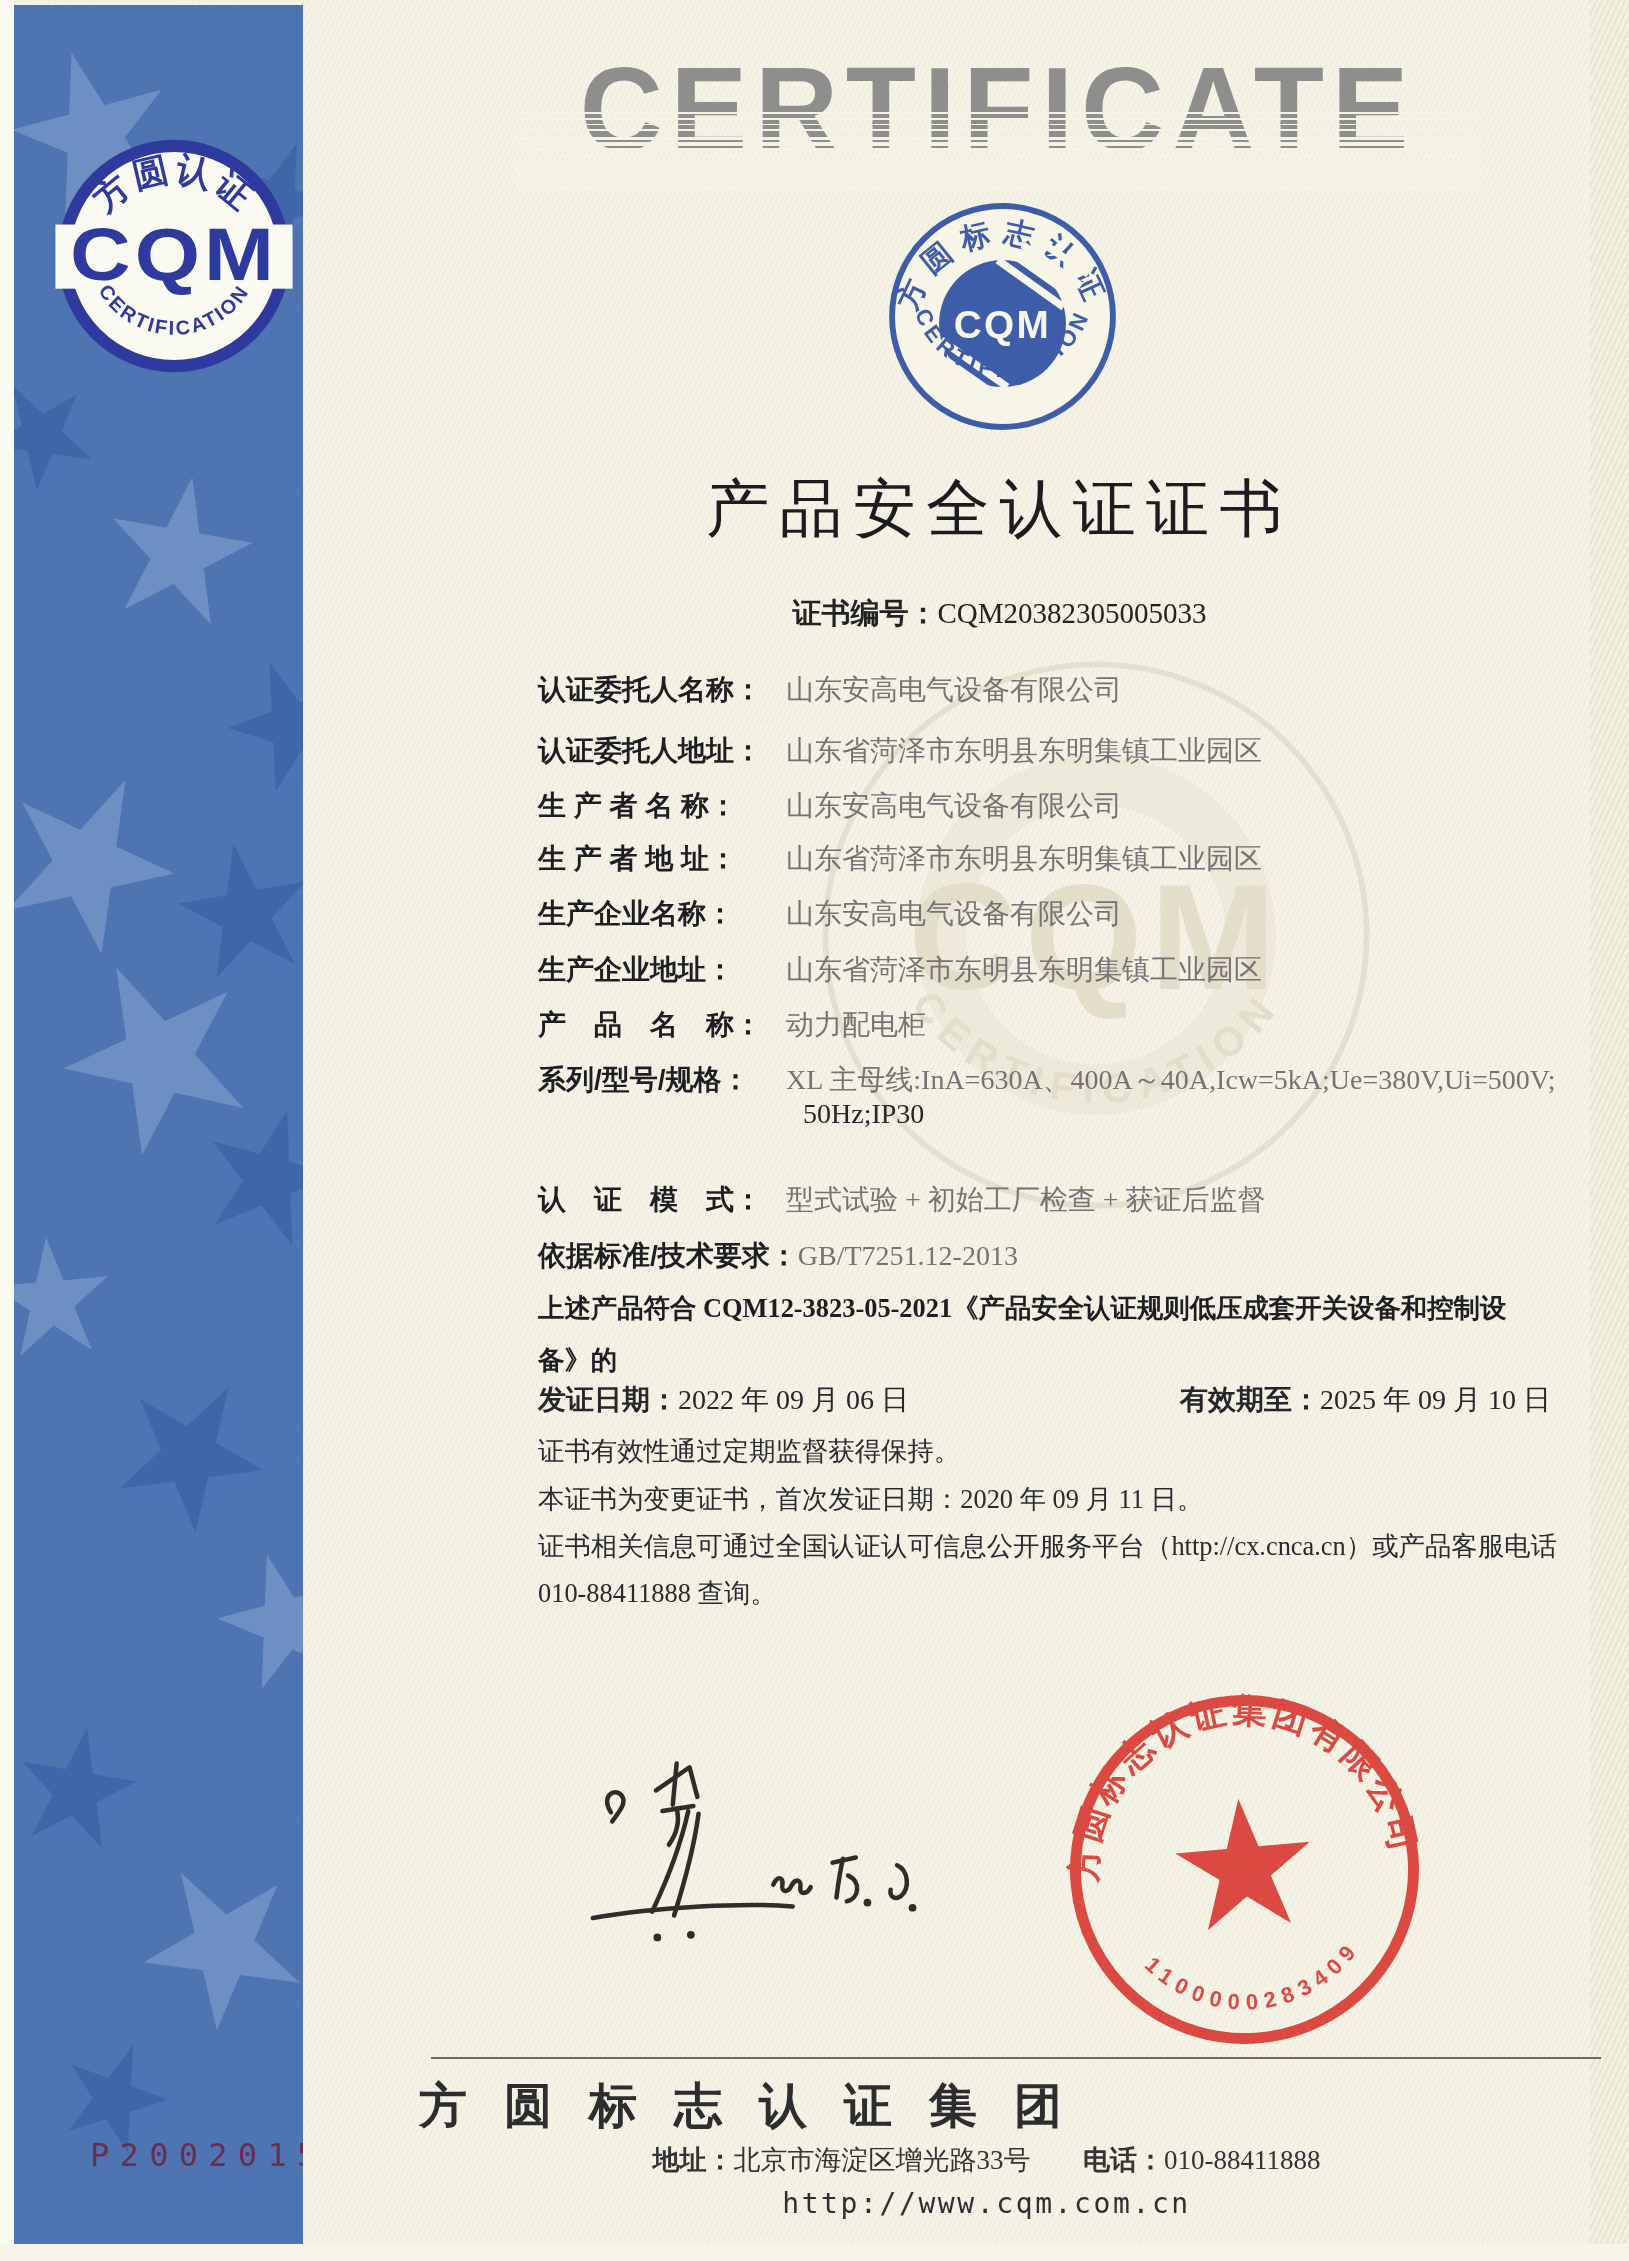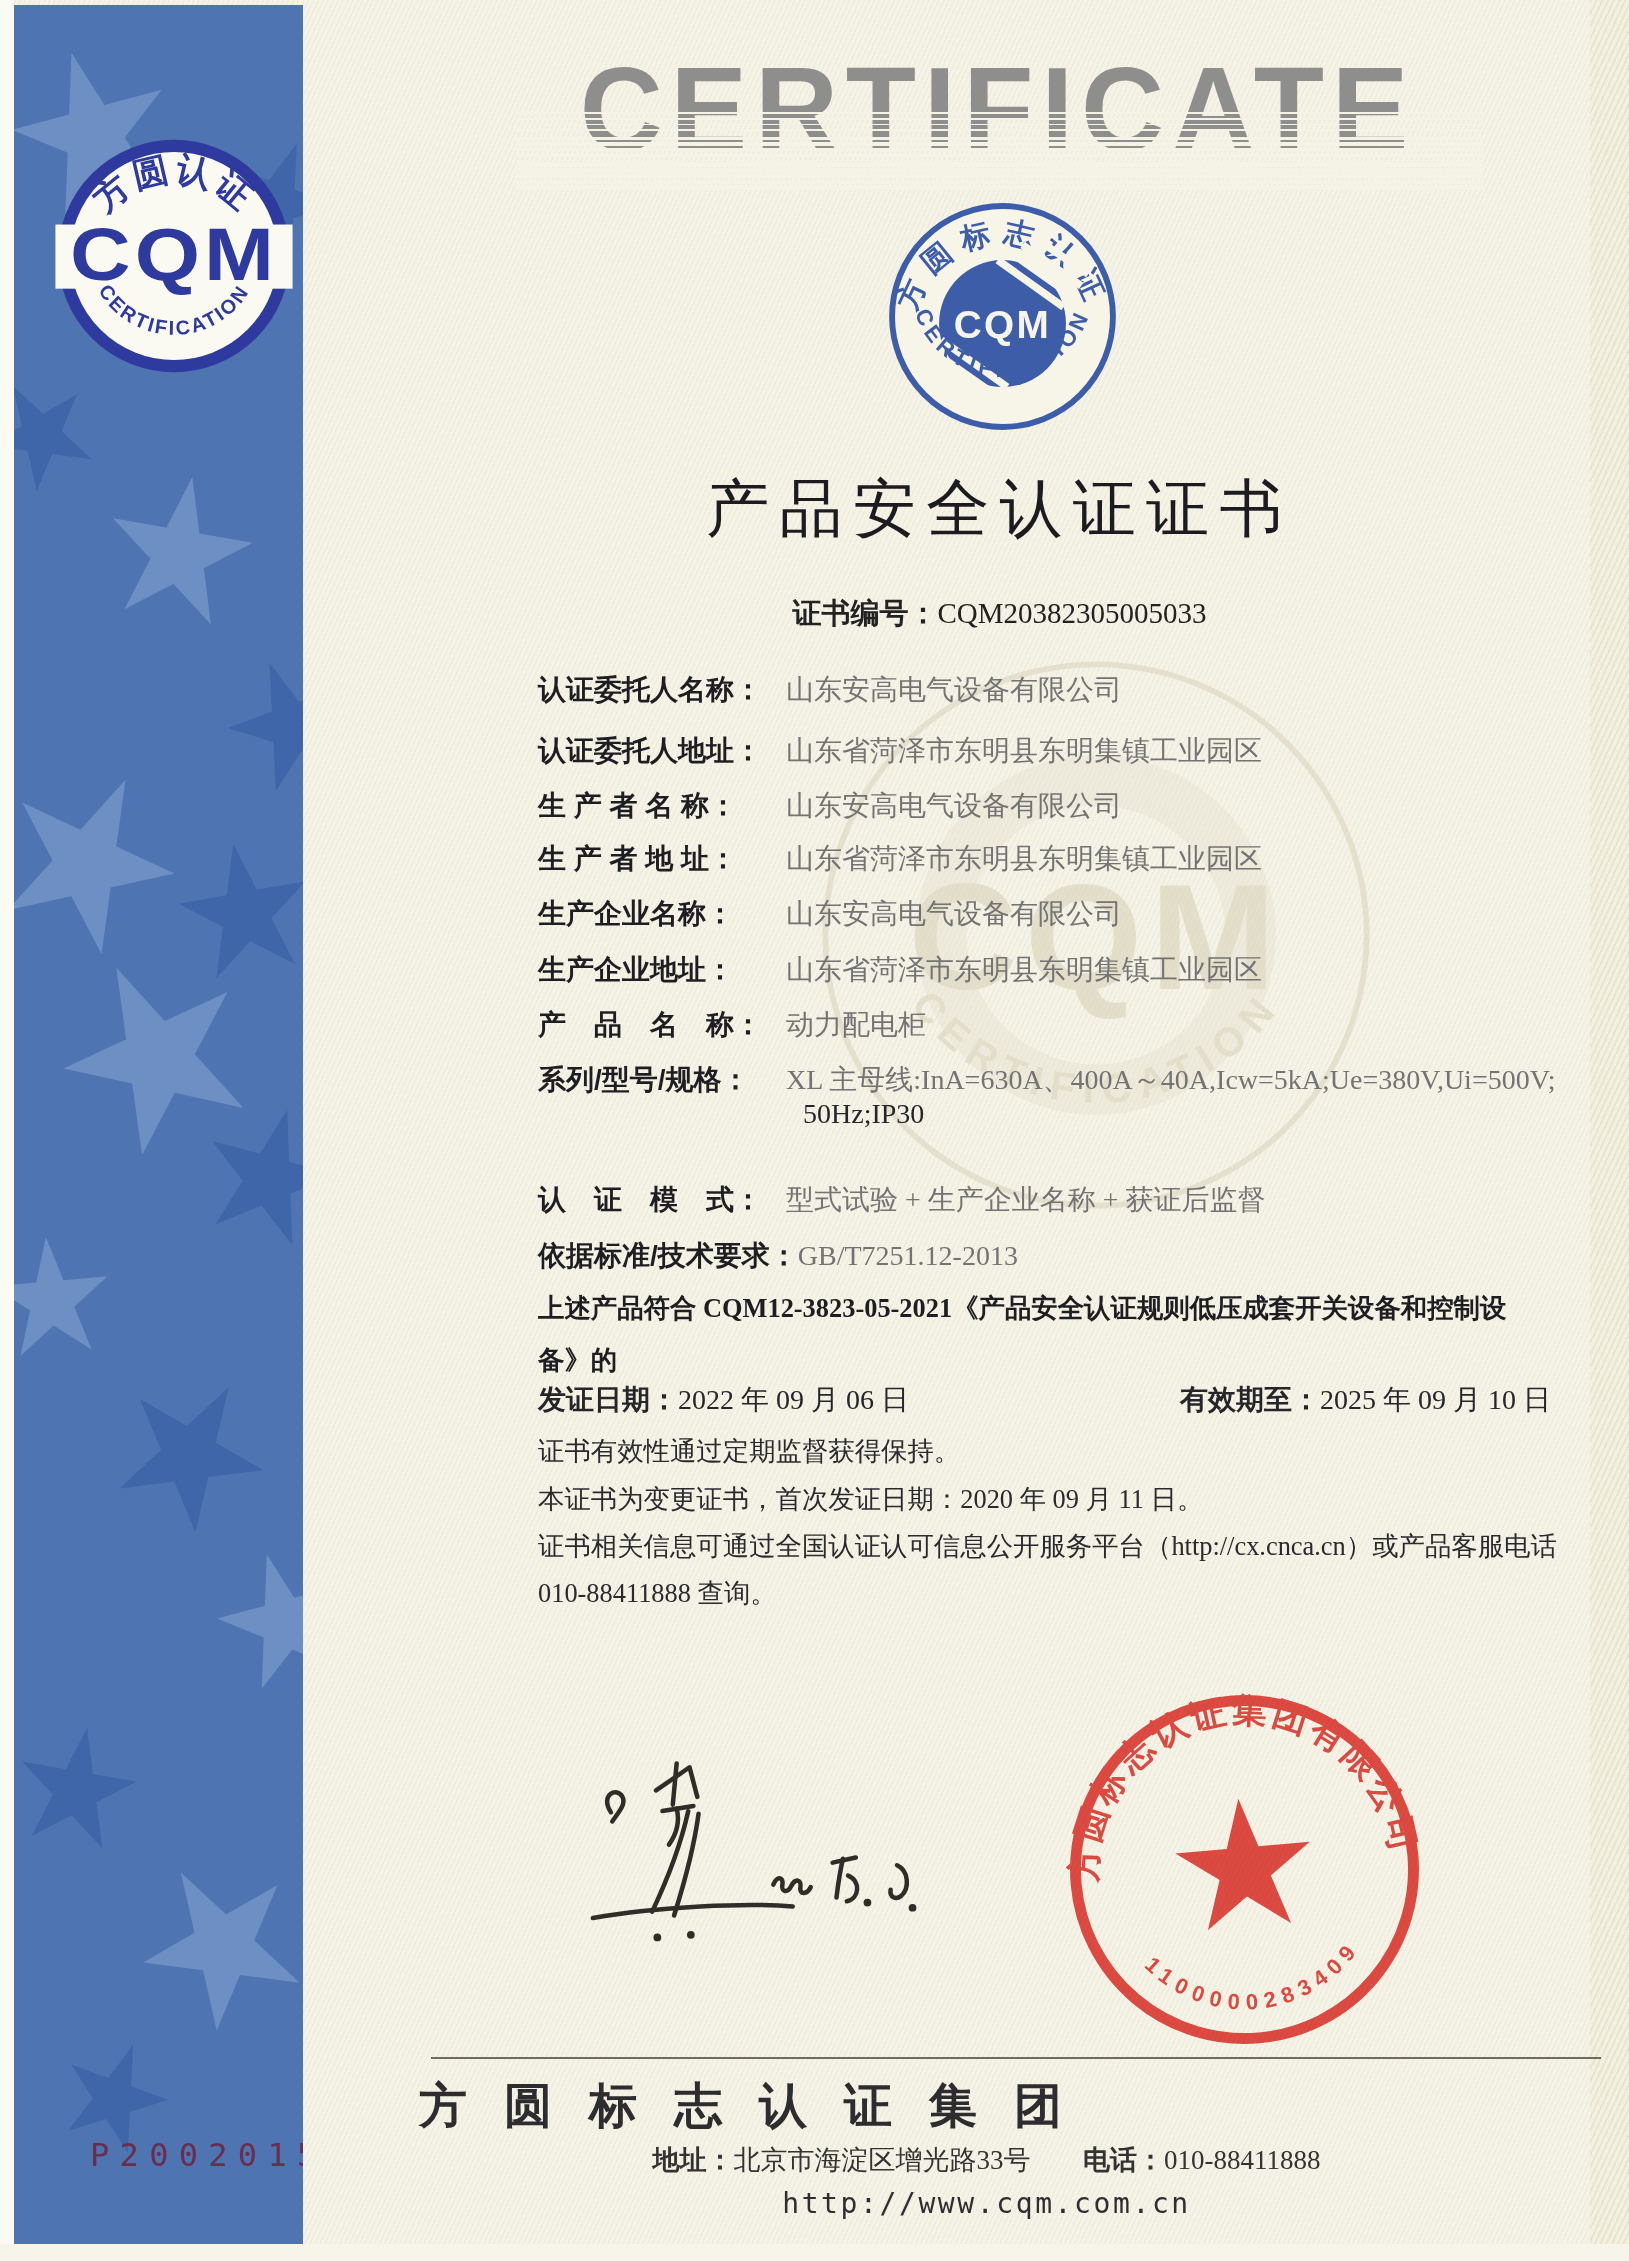--- a/index.html
+++ b/index.html
@@ -195,21 +195,21 @@
 
 <div class="row" style="top:671px"><span class="lbl">认证委托人名称：</span><span class="val">山东安高电气设备有限公司</span></div>
 <div class="row" style="top:732px"><span class="lbl">认证委托人地址：</span><span class="val">山东省菏泽市东明县东明集镇工业园区</span></div>
 <div class="row" style="top:787px"><span class="lbl">生 产 者 名 称：</span><span class="val">山东安高电气设备有限公司</span></div>
 <div class="row" style="top:840px"><span class="lbl">生 产 者 地 址：</span><span class="val">山东省菏泽市东明县东明集镇工业园区</span></div>
 <div class="row" style="top:895px"><span class="lbl">生产企业名称：</span><span class="val">山东安高电气设备有限公司</span></div>
 <div class="row" style="top:951px"><span class="lbl">生产企业地址：</span><span class="val">山东省菏泽市东明县东明集镇工业园区</span></div>
 <div class="row" style="top:1006px"><span class="lbl">产　品　名　称：</span><span class="val">动力配电柜</span></div>
 <div class="row" style="top:1061px"><span class="lbl">系列/型号/规格：</span><span class="val">XL 主母线:InA=630A、400A～40A,Icw=5kA;Ue=380V,Ui=500V;</span></div>
 <div class="wrapline" style="top:1098px">50Hz;IP30</div>
-<div class="row" style="top:1181px"><span class="lbl">认　证　模　式：</span><span class="val">型式试验 + 生产企业名称 + 获证后监督</span></div>
+<div class="row" style="top:1181px"><span class="lbl">认　证　模　式：</span><span class="val">型式试验 + 初始工厂检查 + 获证后监督</span></div>
 <div class="row" style="top:1237px"><span class="lbl">依据标准/技术要求：</span><span class="val">GB/T7251.12-2013</span></div>
 
 <div class="statement">
   <div>上述产品符合 CQM12-3823-05-2021《产品安全认证规则低压成套开关设备和控制设备》的</div>
 </div>
 
 <div class="dateline" style="left:538px">
   <span class="lbl">发证日期：</span><span>2022 年 09 月 06 日</span>
 </div>
 <div class="dateline" style="left:1180px">

